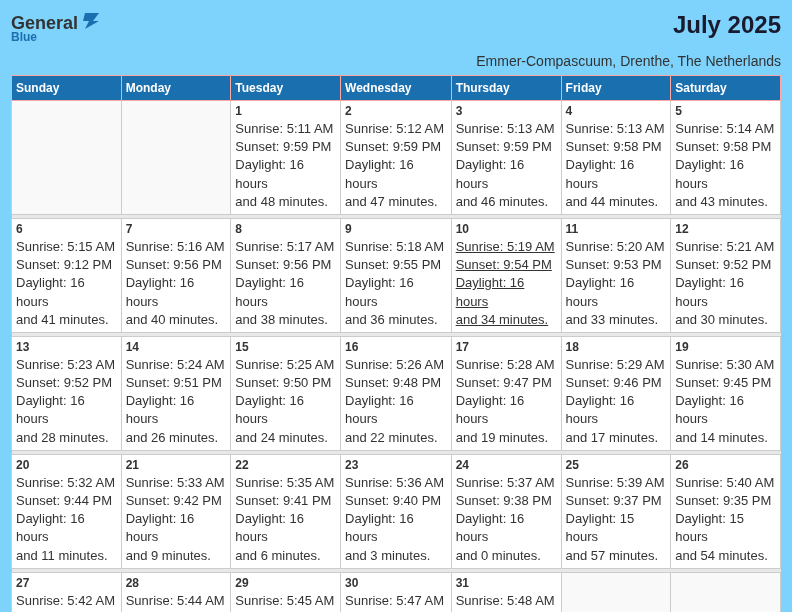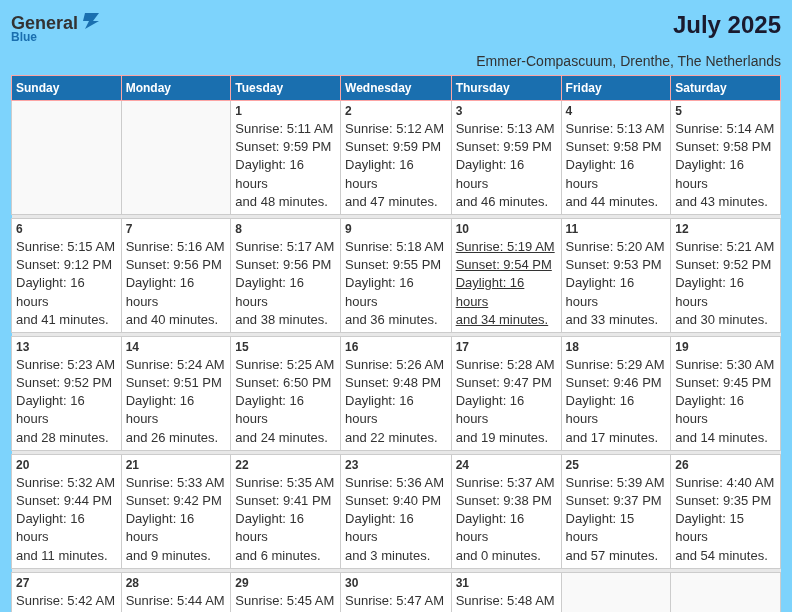--- a/index.html
+++ b/index.html
@@ -188,21 +188,21 @@
           <td>
             <div class="day-num">14</div>
             <div class="day-info" style="white-space: pre-line;">Sunrise: 5:24 AM
 Sunset: 9:51 PM
 Daylight: 16 hours
 and 26 minutes.</div>
           </td>
           <td>
             <div class="day-num">15</div>
             <div class="day-info" style="white-space: pre-line;">Sunrise: 5:25 AM
-Sunset: 6:50 PM
+Sunset: 9:50 PM
 Daylight: 16 hours
 and 24 minutes.</div>
           </td>
           <td>
             <div class="day-num">16</div>
             <div class="day-info" style="white-space: pre-line;">Sunrise: 5:26 AM
 Sunset: 9:48 PM
 Daylight: 16 hours
 and 22 minutes.</div>
           </td>
@@ -269,21 +269,21 @@
           </td>
           <td>
             <div class="day-num">25</div>
             <div class="day-info" style="white-space: pre-line;">Sunrise: 5:39 AM
 Sunset: 9:37 PM
 Daylight: 15 hours
 and 57 minutes.</div>
           </td>
           <td>
             <div class="day-num">26</div>
-            <div class="day-info" style="white-space: pre-line;">Sunrise: 4:40 AM
+            <div class="day-info" style="white-space: pre-line;">Sunrise: 5:40 AM
 Sunset: 9:35 PM
 Daylight: 15 hours
 and 54 minutes.</div>
           </td>
         </tr>
         <tr class="row-divider">
           <td colspan="7"></td>
         </tr>
         <tr>
           <td>

